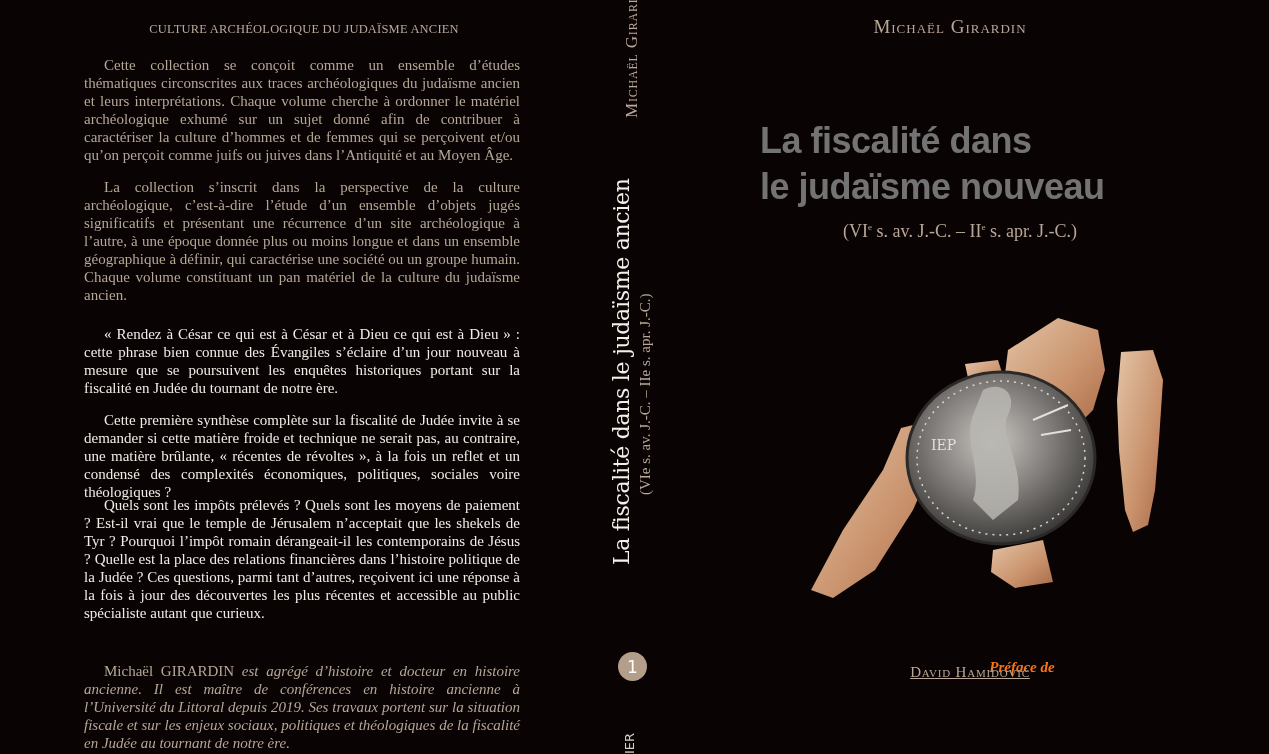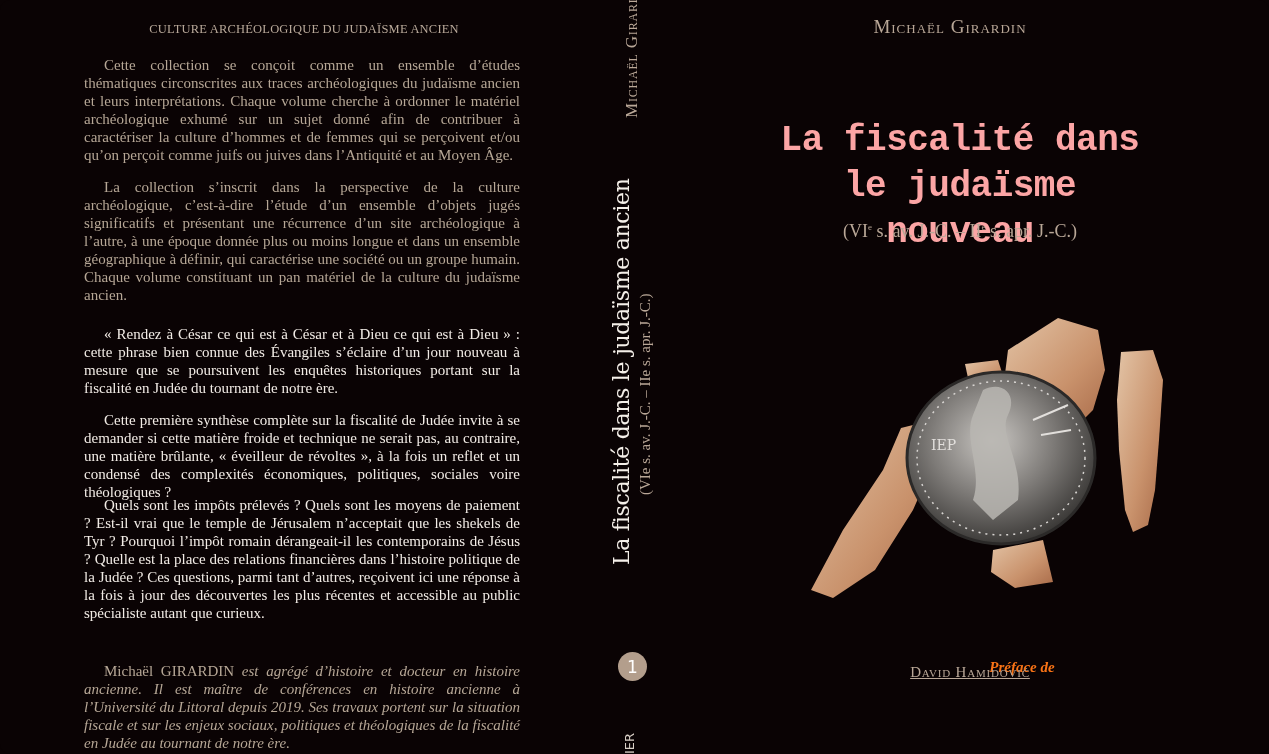--- a/index.html
+++ b/index.html
@@ -68,23 +68,23 @@
 
     
     .front {
       position: absolute; left: 668px; top: 0; width: 601px; height: 754px;
     }
     .author {
       position: absolute; left: 760px; top: 16px; width: 380px; text-align: center;
       color: #b9a797; font-size: 19px; letter-spacing: 1px; font-variant: small-caps;
     }
     .title {
-      position: absolute; left: 760px; top: 118px; width: 400px; text-align: center;
-      color: #fca5a5; font-size: 36px; line-height: 46px;
-      font-family: Liberation Mono, monospace; letter-spacing: -0.5px;
+      position: absolute; left: 760px; top: 118px; width: 400px; text-align: left;
+      color: #737373; font-size: 36px; line-height: 46px;
+      font-family: Liberation Sans, sans-serif; letter-spacing: -0.5px;
     }
     .title-line { display: block; }
     .subtitle {
       position: absolute; left: 760px; top: 221px; width: 400px; text-align: center;
       color: #b9a797; font-size: 18px;
     }
     .subtitle sup { font-size: 9px; }
     .artifact {
       position: absolute; left: 803px; top: 310px; width: 380px; height: 290px;
     }
@@ -102,21 +102,21 @@
 
 <div class="book">
 
   <section class="back">
     <div class="series">CULTURE ARCHÉOLOGIQUE DU JUDAÏSME ANCIEN</div>
 
     <p class="para p-coll" style="top:56px">Cette collection se conçoit comme un ensemble d’études thématiques circonscrites aux traces archéologiques du judaïsme ancien et leurs interprétations. Chaque volume cherche à ordonner le matériel archéologique exhumé sur un sujet donné afin de contribuer à caractériser la culture d’hommes et de femmes qui se perçoivent et/ou qu’on perçoit comme juifs ou juives dans l’Antiquité et au Moyen Âge.</p>
     <p class="para p-coll" style="top:178px">La collection s’inscrit dans la perspective de la culture archéologique, c’est-à-dire l’étude d’un ensemble d’objets jugés significatifs et présentant une récurrence d’un site archéologique à l’autre, à une époque donnée plus ou moins longue et dans un ensemble géographique à définir, qui caractérise une société ou un groupe humain. Chaque volume constituant un pan matériel de la culture du judaïsme ancien.</p>
 
     <p class="para p-main" style="top:325px">« Rendez à César ce qui est à César et à Dieu ce qui est à Dieu » : cette phrase bien connue des Évangiles s’éclaire d’un jour nouveau à mesure que se poursuivent les enquêtes historiques portant sur la fiscalité en Judée du tournant de notre ère.</p>
-    <p class="para p-main" style="top:411px">Cette première synthèse complète sur la fiscalité de Judée invite à se demander si cette matière froide et technique ne serait pas, au contraire, une matière brûlante, « éveilleur de révoltes », à la fois un reflet et un condensé des complexités économiques, politiques, sociales voire théologiques ?</p>
+    <p class="para p-main" style="top:411px">Cette première synthèse complète sur la fiscalité de Judée invite à se demander si cette matière froide et technique ne serait pas, au contraire, une matière brûlante, « récentes de révoltes », à la fois un reflet et un condensé des complexités économiques, politiques, sociales voire théologiques ?</p>
     <p class="para p-main" style="top:496px">Quels sont les impôts prélevés ? Quels sont les moyens de paiement ? Est-il vrai que le temple de Jérusalem n’acceptait que les shekels de Tyr ? Pourquoi l’impôt romain dérangeait-il les contemporains de Jésus ? Quelle est la place des relations financières dans l’histoire politique de la Judée ? Ces questions, parmi tant d’autres, reçoivent ici une réponse à la fois à jour des découvertes les plus récentes et accessible au public spécialiste autant que curieux.</p>
 
     <p class="para p-bio" style="top:662px"><span class="name">Michaël GIRARDIN</span><em> est agrégé d’histoire et docteur en histoire ancienne. Il est maître de conférences en histoire ancienne à l’Université du Littoral depuis 2019. Ses travaux portent sur la situation fiscale et sur les enjeux sociaux, politiques et théologiques de la fiscalité en Judée au tournant de notre ère.</em></p>
   </section>
 
   <section class="spine"></section>
   <div class="vert spine-author">Michaël Girardin</div>
   <div class="vert spine-title">La fiscalité dans le judaïsme ancien</div>
   <div class="vert spine-sub">(VIe s. av. J.-C. – IIe s. apr. J.-C.)</div>
   <div class="spine-badge">1</div>

